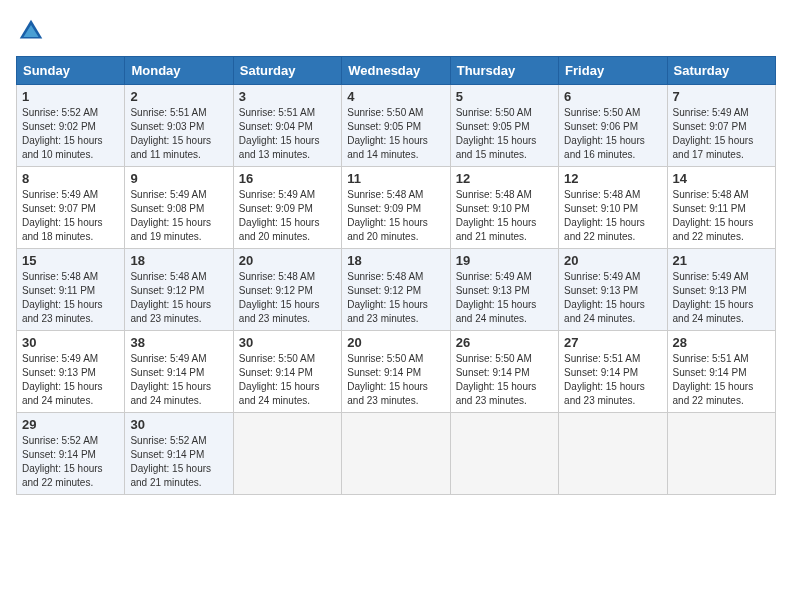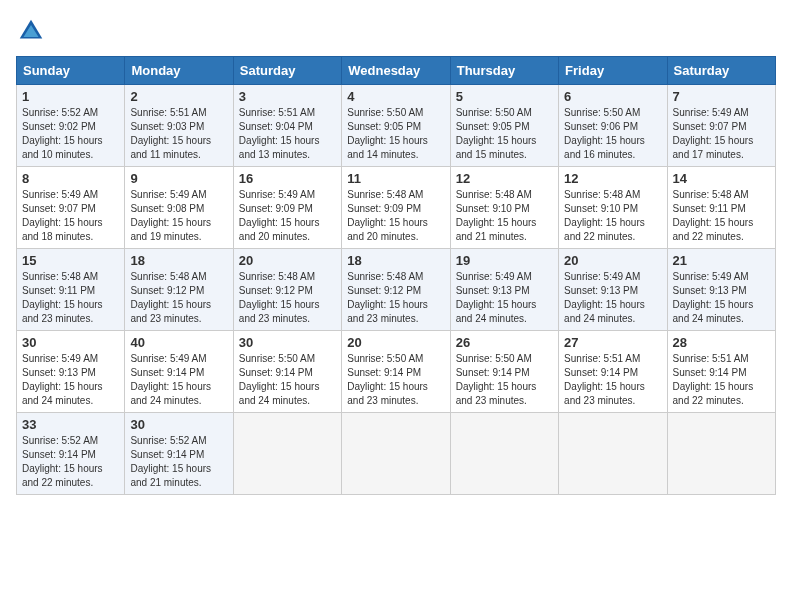--- a/index.html
+++ b/index.html
@@ -287,21 +287,21 @@
       </tr>
       <tr>
         <td>
           <span class="day-num">30</span>
           <div class="day-info" style="white-space: pre-line;">Sunrise: 5:49 AM
 Sunset: 9:13 PM
 Daylight: 15 hours
 and 24 minutes.</div>
         </td>
         <td>
-          <span class="day-num">40</span>
+          <span class="day-num">38</span>
           <div class="day-info" style="white-space: pre-line;">Sunrise: 5:49 AM
 Sunset: 9:14 PM
 Daylight: 15 hours
 and 24 minutes.</div>
         </td>
         <td>
           <span class="day-num">30</span>
           <div class="day-info" style="white-space: pre-line;">Sunrise: 5:50 AM
 Sunset: 9:14 PM
 Daylight: 15 hours
@@ -331,21 +331,21 @@
         <td>
           <span class="day-num">28</span>
           <div class="day-info" style="white-space: pre-line;">Sunrise: 5:51 AM
 Sunset: 9:14 PM
 Daylight: 15 hours
 and 22 minutes.</div>
         </td>
       </tr>
       <tr>
         <td>
-          <span class="day-num">33</span>
+          <span class="day-num">29</span>
           <div class="day-info" style="white-space: pre-line;">Sunrise: 5:52 AM
 Sunset: 9:14 PM
 Daylight: 15 hours
 and 22 minutes.</div>
         </td>
         <td>
           <span class="day-num">30</span>
           <div class="day-info" style="white-space: pre-line;">Sunrise: 5:52 AM
 Sunset: 9:14 PM
 Daylight: 15 hours

